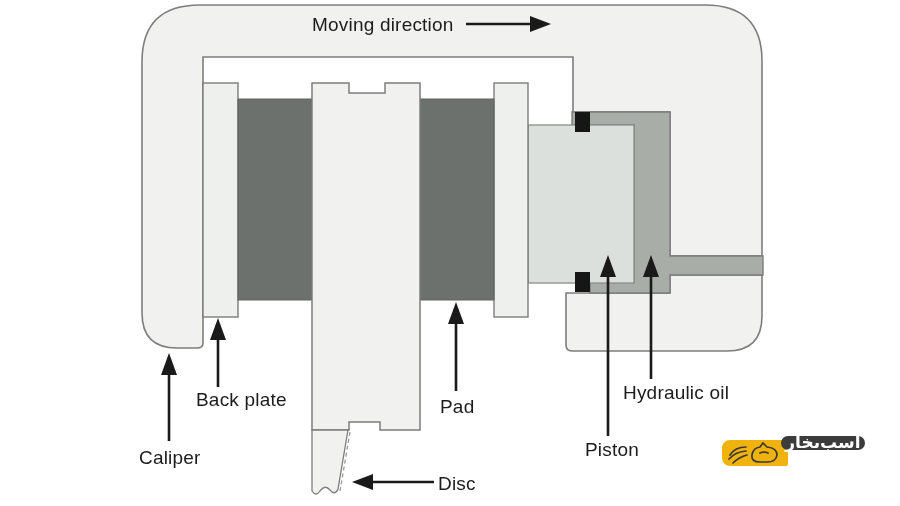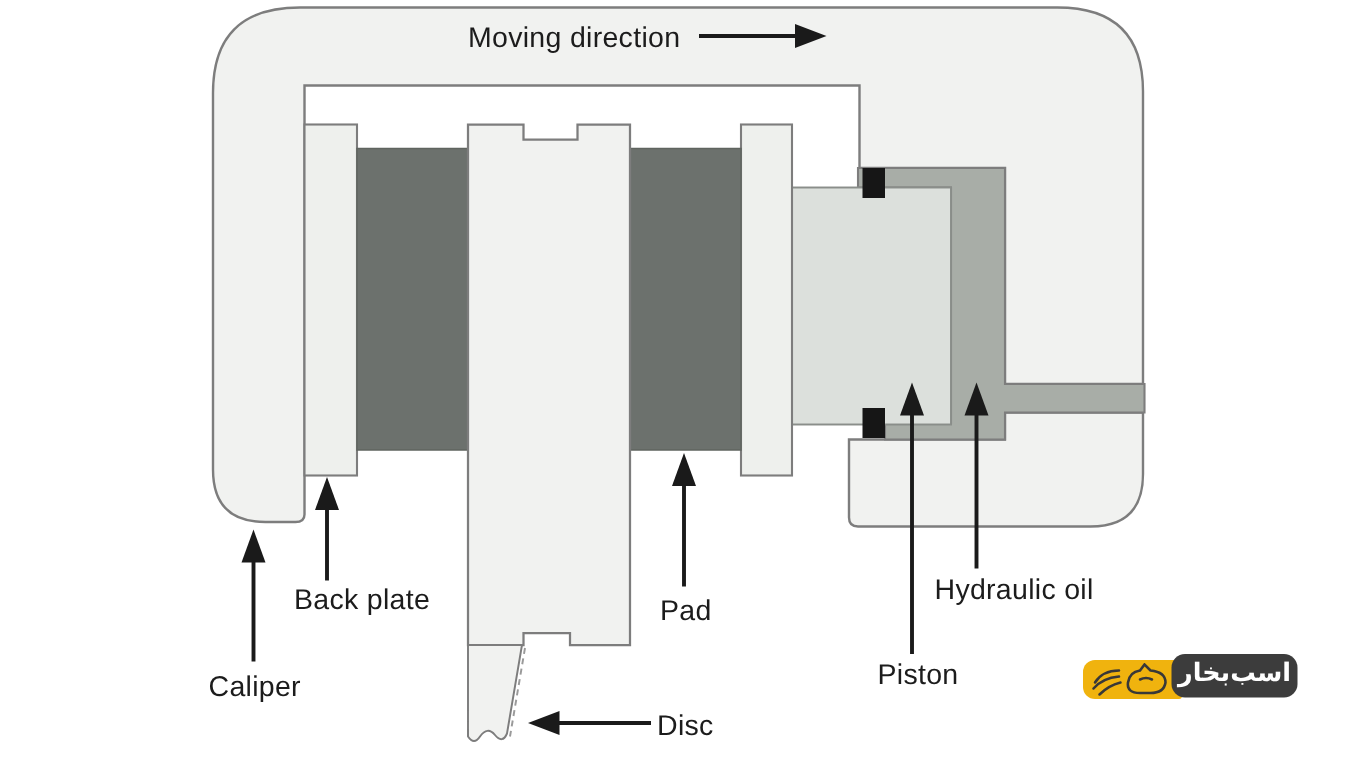--- a/index.html
+++ b/index.html
@@ -12,21 +12,21 @@
     font-family:"Liberation Sans", sans-serif;
     font-size:19px;fill:#1c1c1c;letter-spacing:0.2px;
   }
   
   .logo{position:absolute;left:722px;top:436px;width:144px;height:32px;}
   .logo-yellow{
     position:absolute;left:0;top:4px;width:66px;height:26px;
     background:#f0b30e;border-radius:8px 2px 2px 8px;
   }
   .logo-dark{
-    position:absolute;left:59px;top:0;width:84px;height:29px;
+    position:absolute;left:59px;top:0;width:84px;height:14px;
     background:#3c3c3c;border-radius:9px;
     display:flex;align-items:center;justify-content:center;
   }
   .logo-text{
     color:#ffffff;font-weight:bold;font-size:17px;line-height:1;
     font-family:"DejaVu Sans", sans-serif;direction:rtl;
     transform:translateY(-1px);
   }
   .horse{position:absolute;left:5px;top:2px;}
 </style>

